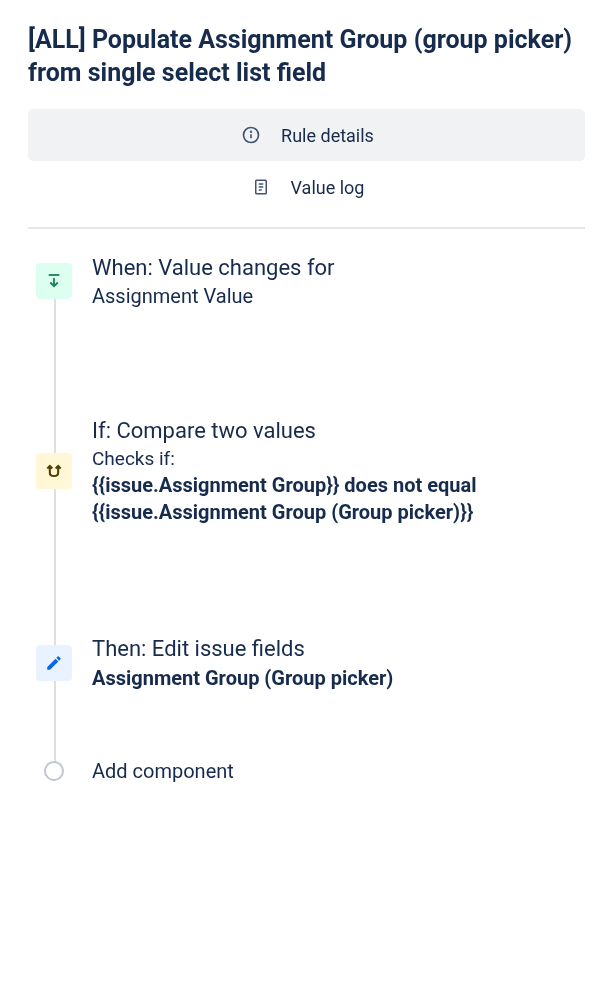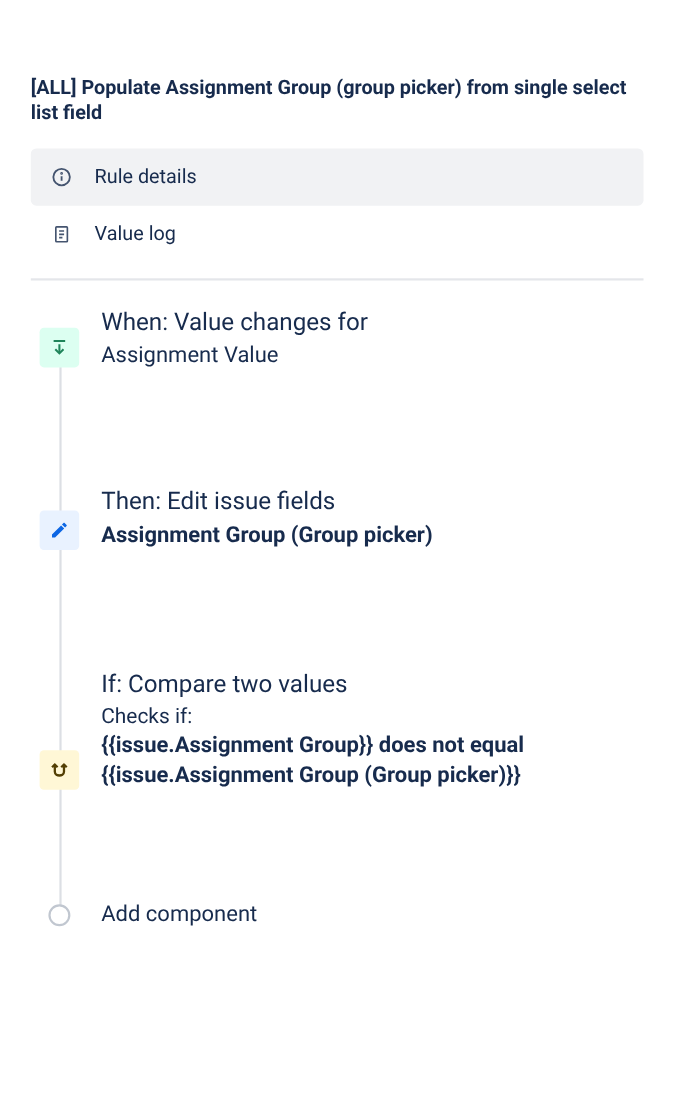--- a/index.html
+++ b/index.html
@@ -4,35 +4,35 @@
   <style>
     * { box-sizing: border-box; margin: 0; padding: 0; }
     body {
       font-family: -apple-system, BlinkMacSystemFont, "Segoe UI", Roboto, Helvetica, Arial, sans-serif;
       width: 613px;
       background: #fff;
       color: #172b4d;
       padding: 24px 28px;
     }
     .rule-title {
-      font-size: 18px;
+      font-size: 25px;
       font-weight: 700;
       color: #172b4d;
       line-height: 1.3;
       margin-bottom: 20px;
-      margin-top: 44px;
     }
     .menu-item {
       display: flex;
       align-items: center;
       padding: 14px 16px;
       border-radius: 5px;
       font-size: 18px;
       color: #172b4d;
       cursor: pointer;
+      justify-content: center;
     }
     .menu-item.selected {
       background: #f1f2f4;
     }
     .menu-item .icon-wrap {
       width: 24px;
       height: 24px;
       display: flex;
       align-items: center;
       justify-content: center;
@@ -51,29 +51,29 @@
     .line {
       position: absolute;
       left: 26px;
       top: 40px;
       bottom: 18px;
       width: 2px;
       background: #dcdfe4;
     }
     .step {
       display: flex;
-      align-items: flex-end;
+      align-items: center;
       position: relative;
       z-index: 1;
     }
     .step + .step {
       margin-top: 108px;
     }
     .step.add-step {
-      margin-top: 100px;
+      margin-top: 67px;
     }
     .step-icon {
       width: 36px;
       height: 36px;
       border-radius: 4px;
       display: flex;
       align-items: center;
       justify-content: center;
       flex-shrink: 0;
       margin-right: 20px;
@@ -172,43 +172,43 @@
         <polyline points="7,14 12,19 17,14"></polyline>
       </svg>
     </div>
     <div class="step-body">
       <div class="step-title">When: Value changes for</div>
       <div class="step-field">Assignment Value</div>
     </div>
   </div>
 
   <div class="step">
-    <div class="step-icon blue">
-      <svg width="18" height="18" viewBox="0 0 24 24" fill="currentColor">
-        <path d="M3 17.25V21h3.75L17.81 9.94l-3.75-3.75L3 17.25zM20.71 7.04c.39-.39.39-1.02 0-1.41l-2.34-2.34c-.39-.39-1.02-.39-1.41 0l-1.83 1.83 3.75 3.75 1.83-1.83z"></path>
-      </svg>
-    </div>
-    <div class="step-body">
-      <div class="step-title">Then: Edit issue fields</div>
-      <div class="step-detail">Assignment Group (Group picker)</div>
-    </div>
-  </div>
-
-  <div class="step">
     <div class="step-icon yellow">
       <svg width="20" height="20" viewBox="0 0 24 24" fill="none" stroke="currentColor" stroke-width="2.5">
         <path d="M7 6 C7 6 7 12 7 14 C7 17 10 18 12 18 C14 18 17 17 17 14 C17 12 17 6 17 6"></path>
         <polyline points="4,9 7,6 10,9"></polyline>
         <polyline points="14,9 17,6 20,9"></polyline>
       </svg>
     </div>
     <div class="step-body">
       <div class="step-title">If: Compare two values</div>
       <div class="step-subtitle">Checks if:</div>
       <div class="step-detail">{{issue.Assignment Group}} does not equal {{issue.Assignment Group (Group picker)}}</div>
     </div>
   </div>
 
+  <div class="step">
+    <div class="step-icon blue">
+      <svg width="18" height="18" viewBox="0 0 24 24" fill="currentColor">
+        <path d="M3 17.25V21h3.75L17.81 9.94l-3.75-3.75L3 17.25zM20.71 7.04c.39-.39.39-1.02 0-1.41l-2.34-2.34c-.39-.39-1.02-.39-1.41 0l-1.83 1.83 3.75 3.75 1.83-1.83z"></path>
+      </svg>
+    </div>
+    <div class="step-body">
+      <div class="step-title">Then: Edit issue fields</div>
+      <div class="step-detail">Assignment Group (Group picker)</div>
+    </div>
+  </div>
+
   <div class="step add-step">
     <div class="step-icon circle-outline"></div>
     <div class="step-body add-text">Add component</div>
   </div>
 </div>
 
 </body></html>

